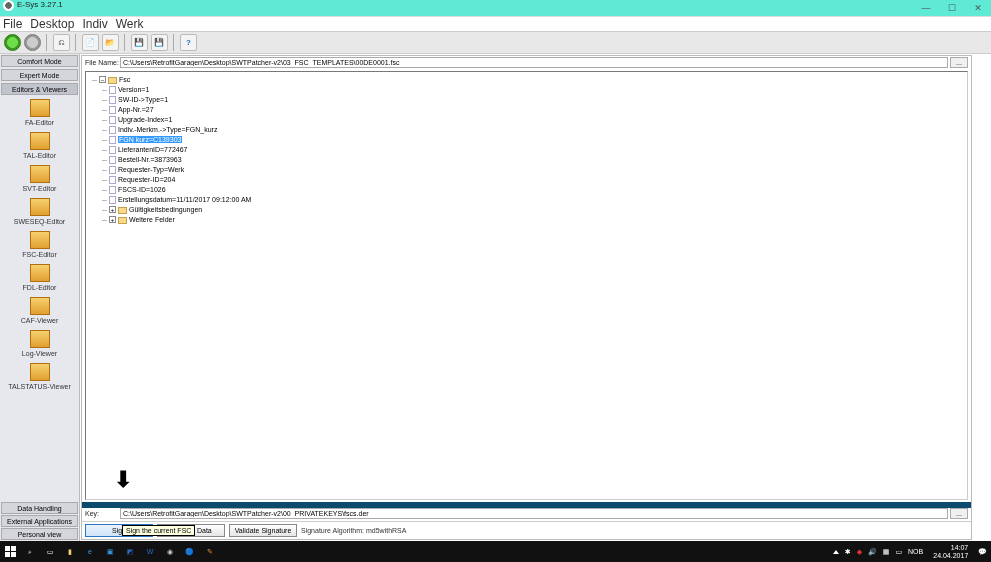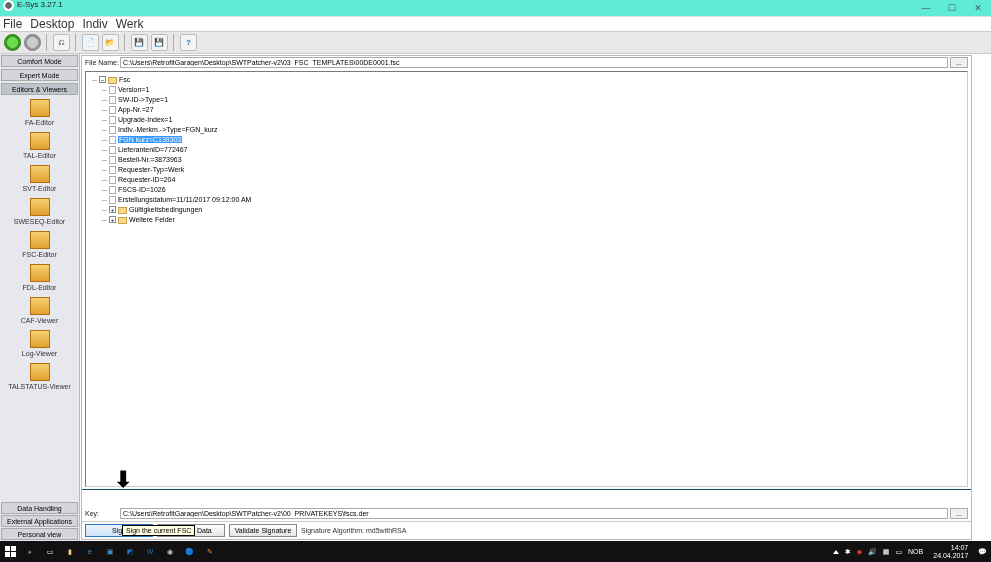--- a/index.html
+++ b/index.html
@@ -52,21 +52,21 @@
   .tree li::before { content: ""; position: absolute; left: -7px; top: 5px; width: 5px; height: 1px; background: #bbb; }
   .tree .tog { display: inline-block; width: 7px; height: 7px; border: 1px solid #888; text-align: center; line-height: 6px; font-size: 6px; margin-right: 2px; background: #fff; }
   .tree .fold { display: inline-block; width: 9px; height: 7px; background: #f7d988; border: 1px solid #c4a050; margin-right: 2px; vertical-align: middle; }
   .tree .leaf { display: inline-block; width: 7px; height: 8px; background: #fff; border: 1px solid #aac; margin-right: 2px; vertical-align: middle; }
   .tree .sel { background: #3399ff; color: #fff; padding: 0 1px; }
 
   
   .arrow { position: absolute; left: 114px; top: 469px; font-size: 22px; color: #000; font-weight: bold; line-height: 1; pointer-events: none; }
 
   
-  .keyrow { padding: 18px 3px 2px; border-top: 1px solid #0c4a6e; }
+  .keyrow { padding: 0 3px 2px; border-top: 6px solid #0c4a6e; }
 
   
   .actions { display: flex; align-items: center; padding: 2px 3px; gap: 4px; font-size: 7px; border-top: 1px solid #ccc; }
   .actions button { height: 13px; width: 68px; font-size: 7px; border: 1px solid #888; background: linear-gradient(#fefefe, #e6e6e6); cursor: pointer; }
   .actions button.primary { border: 1px solid #2a76c4; background: linear-gradient(#eaf3fc, #cfe4f8); }
   .actions .siglbl { font-size: 7px; color: #333; }
 
   .tooltip { position: absolute; left: 122px; top: 525px; background: #ffffe1; border: 1px solid #000; font-size: 7px; padding: 1px 3px; }
 
   

